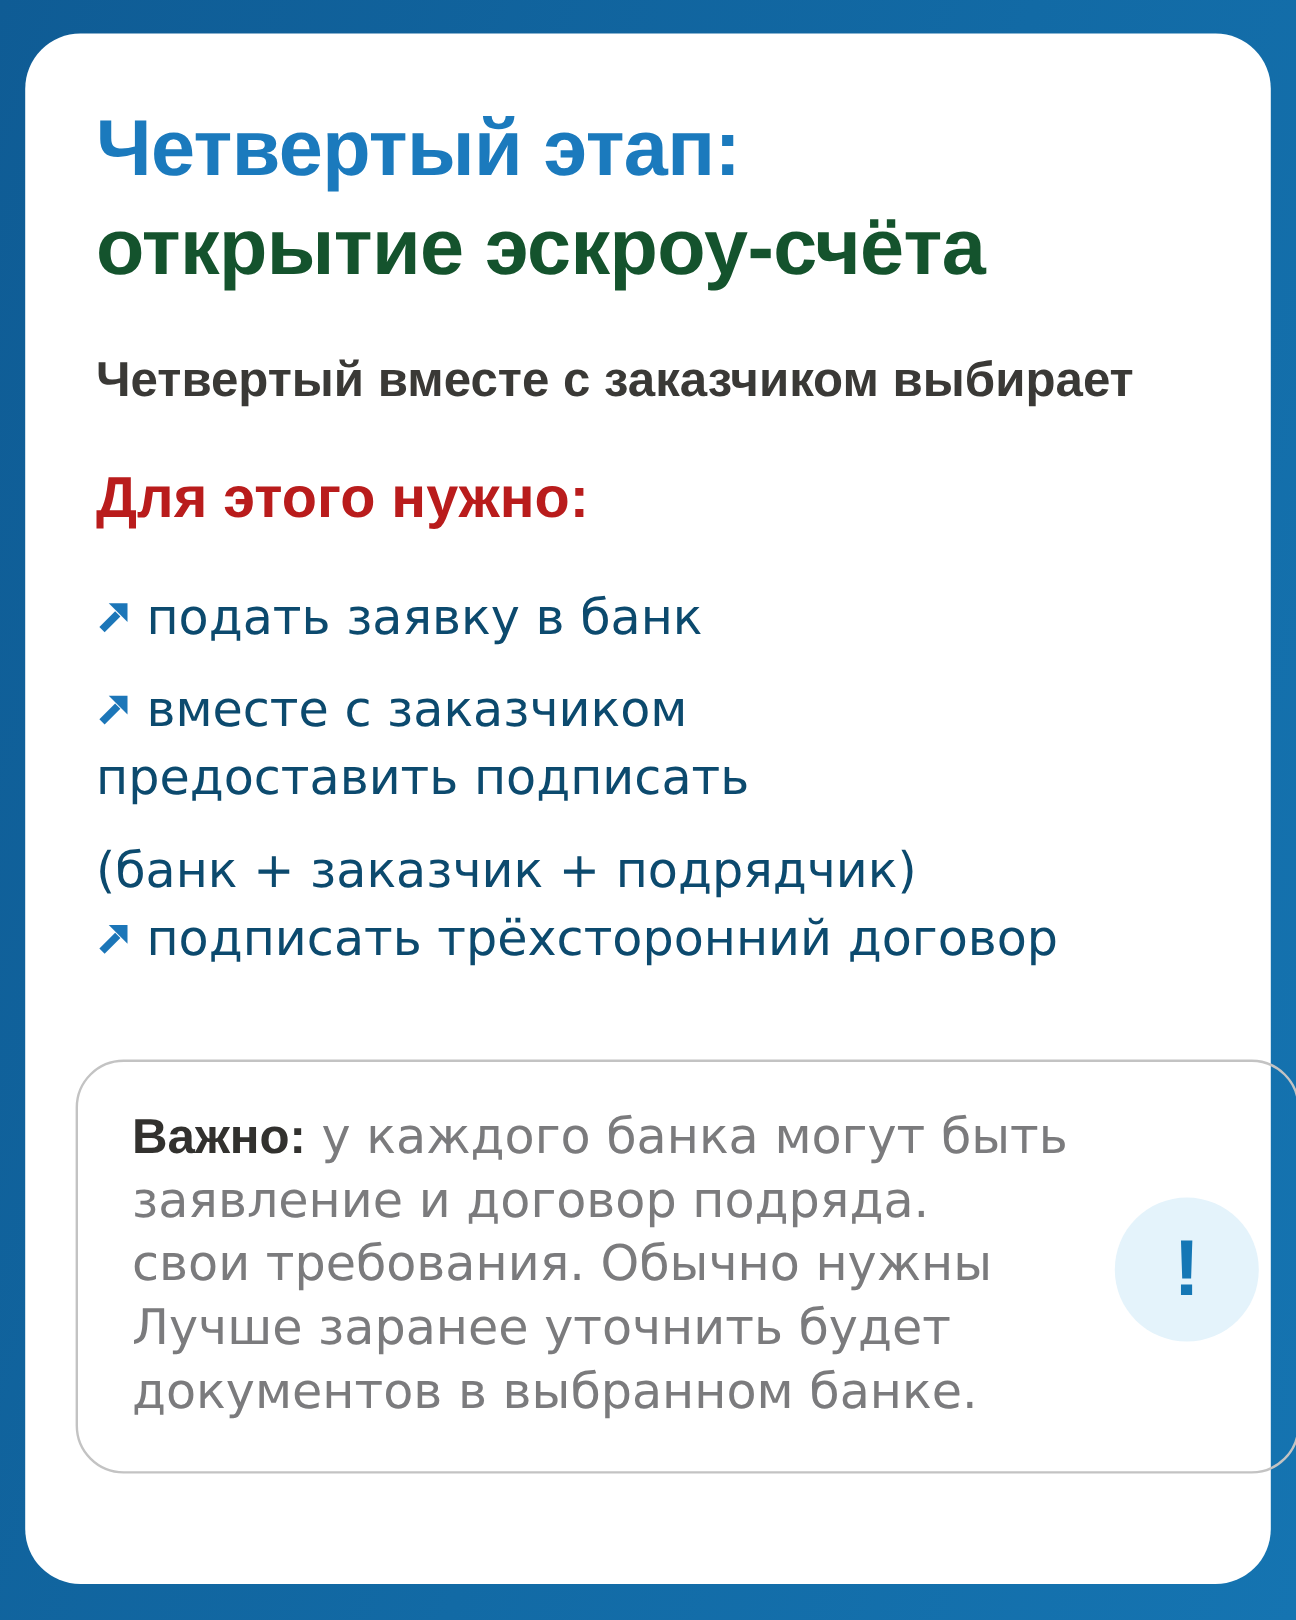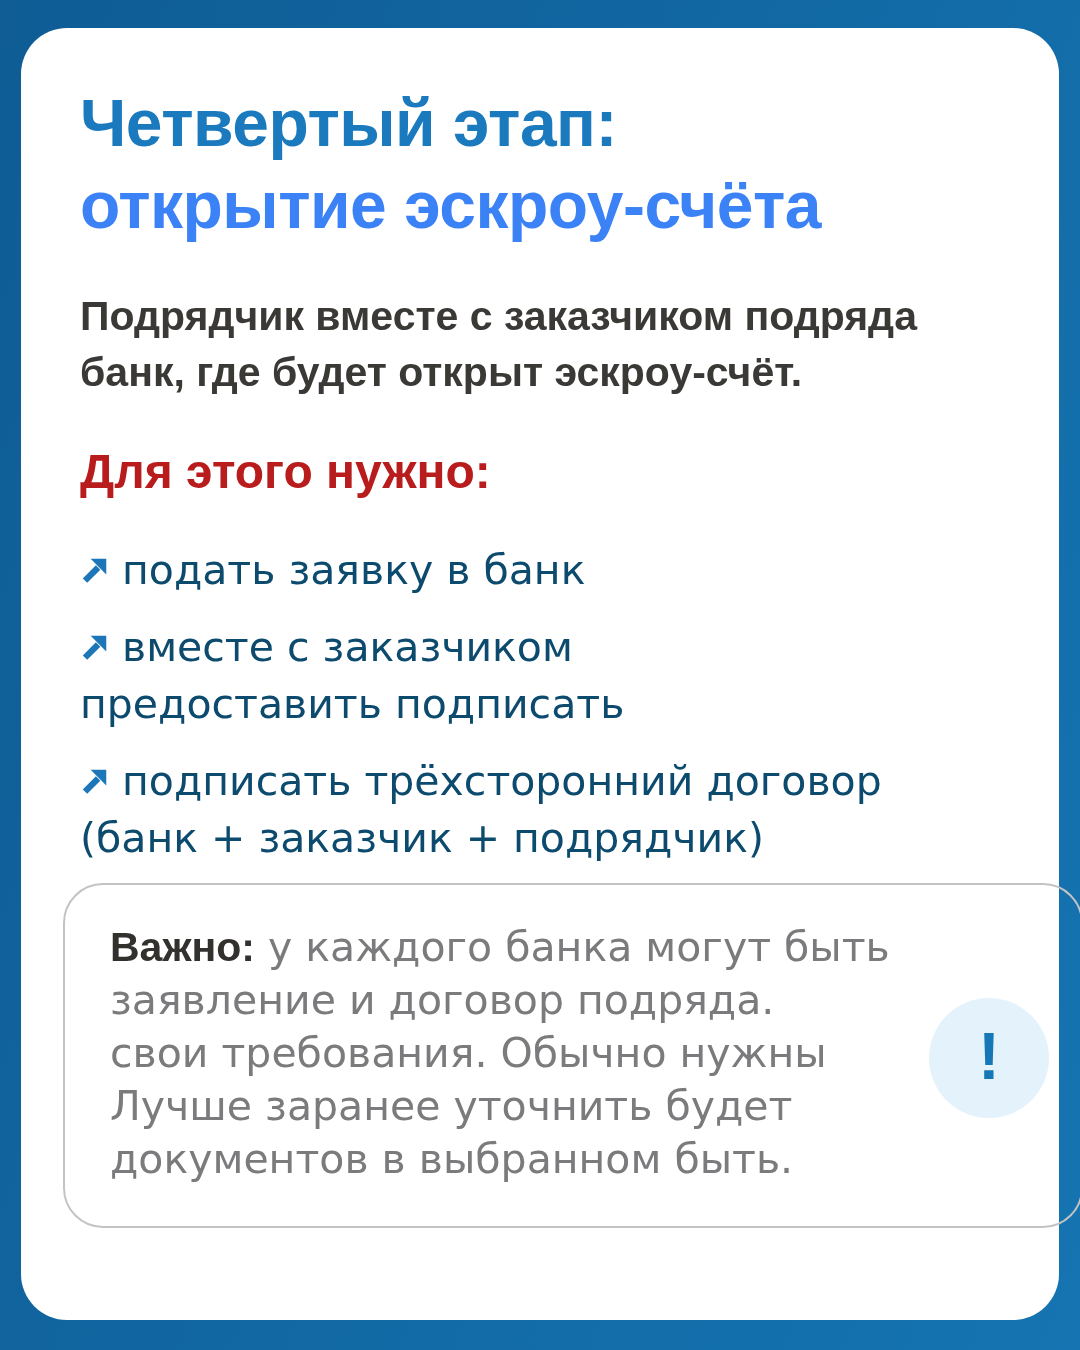--- a/index.html
+++ b/index.html
@@ -24,21 +24,21 @@
     padding: 54px 41px 4px 59px;
   }
   .title {
     margin: 0;
     font-size: 66px;
     font-weight: 700;
     line-height: 82px;
     letter-spacing: -0.5px;
   }
   .title .t1 { display: block; color: #1B7ABD; }
-  .title .t2 { display: block; color: #3b82f6; }
+  .title .t2 { display: block; color: #14532d; }
   .intro {
     margin-top: 42px;
     font-size: 41px;
     font-weight: 700;
     line-height: 56px;
     color: #3A3936;
   }
   .section-heading {
     margin-top: 44px;
     font-size: 48px;
@@ -108,22 +108,21 @@
 
 <div class="frame">
   <div class="card">
 
     <h1 class="title">
       <span class="t1">Четвертый этап:</span>
       <span class="t2">открытие эскроу-счёта</span>
     </h1>
 
     <div class="intro">
-      <div>Подрядчик вместе с заказчиком подряда</div>
-      <div>банк, где будет открыт эскроу-счёт.</div>
+      <div>Четвертый вместе с заказчиком выбирает</div>
     </div>
 
     <div class="section-heading">Для этого нужно:</div>
 
     <div class="bullets">
 
       <div class="bullet">
         <div class="bline"><svg class="arrow-icon" viewBox="0 0 24 24">
               <path d="M4 20.5 L14.5 10" stroke="#1C76B8" stroke-width="5" fill="none"></path>
               <path d="M8.5 3 L21 3 L21 15.5 Z" fill="#1C76B8"></path>
@@ -133,36 +132,36 @@
 
       <div class="bullet">
         <div class="bline"><svg class="arrow-icon" viewBox="0 0 24 24">
               <path d="M4 20.5 L14.5 10" stroke="#1C76B8" stroke-width="5" fill="none"></path>
               <path d="M8.5 3 L21 3 L21 15.5 Z" fill="#1C76B8"></path>
             </svg><span>вместе с заказчиком</span></div>
         <div class="bline bline2">предоставить подписать</div>
       </div>
 
       <div class="bullet">
+        <div class="bline bline2">(банк + заказчик + подрядчик)</div>
         <div class="bline"><svg class="arrow-icon" viewBox="0 0 24 24">
               <path d="M4 20.5 L14.5 10" stroke="#1C76B8" stroke-width="5" fill="none"></path>
               <path d="M8.5 3 L21 3 L21 15.5 Z" fill="#1C76B8"></path>
             </svg><span>подписать трёхсторонний договор</span></div>
-        <div class="bline bline2">(банк + заказчик + подрядчик)</div>
       </div>
 
     </div>
 
     <div class="note-box">
       <div class="note-text">
         <span class="nline"><span class="note-label">Важно:</span><span> у каждого банка могут быть</span></span>
         <span class="nline">заявление и договор подряда.</span>
         <span class="nline">свои требования. Обычно нужны</span>
         <span class="nline">Лучше заранее уточнить будет</span>
-        <span class="nline">документов в выбранном быть.</span>
+        <span class="nline">документов в выбранном банке.</span>
       </div>
       <div class="badge">
         <span class="glyph">!</span>
       </div>
     </div>
 
   </div>
 </div>
 
 </body></html>

